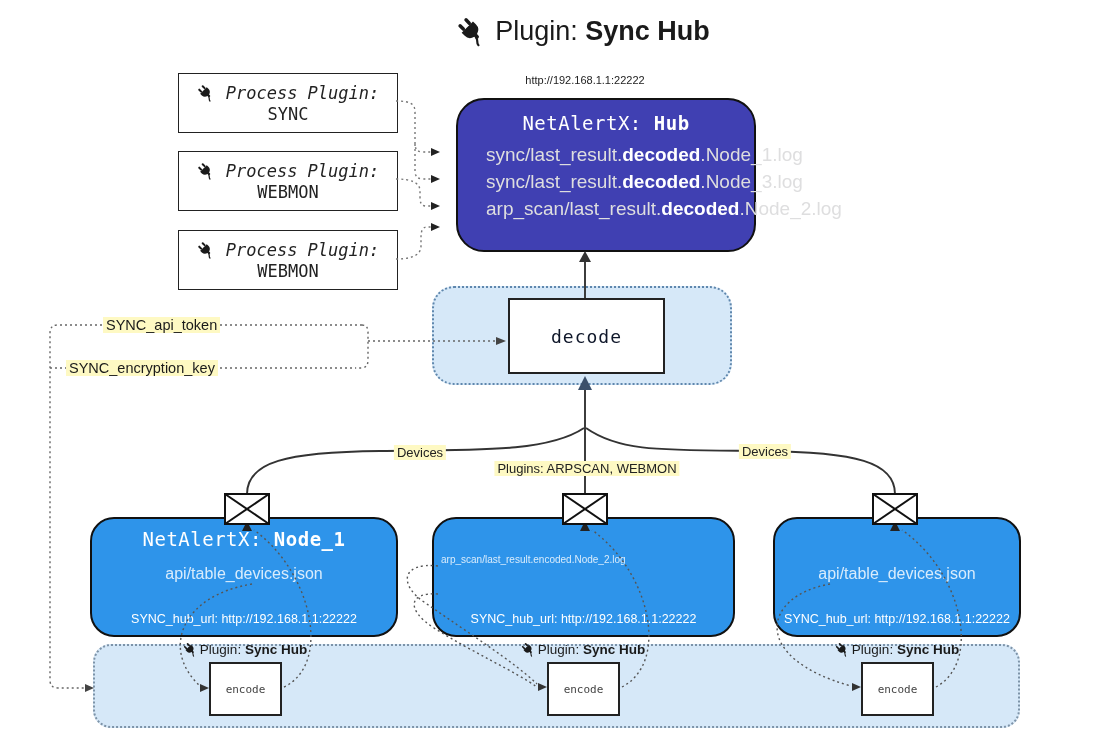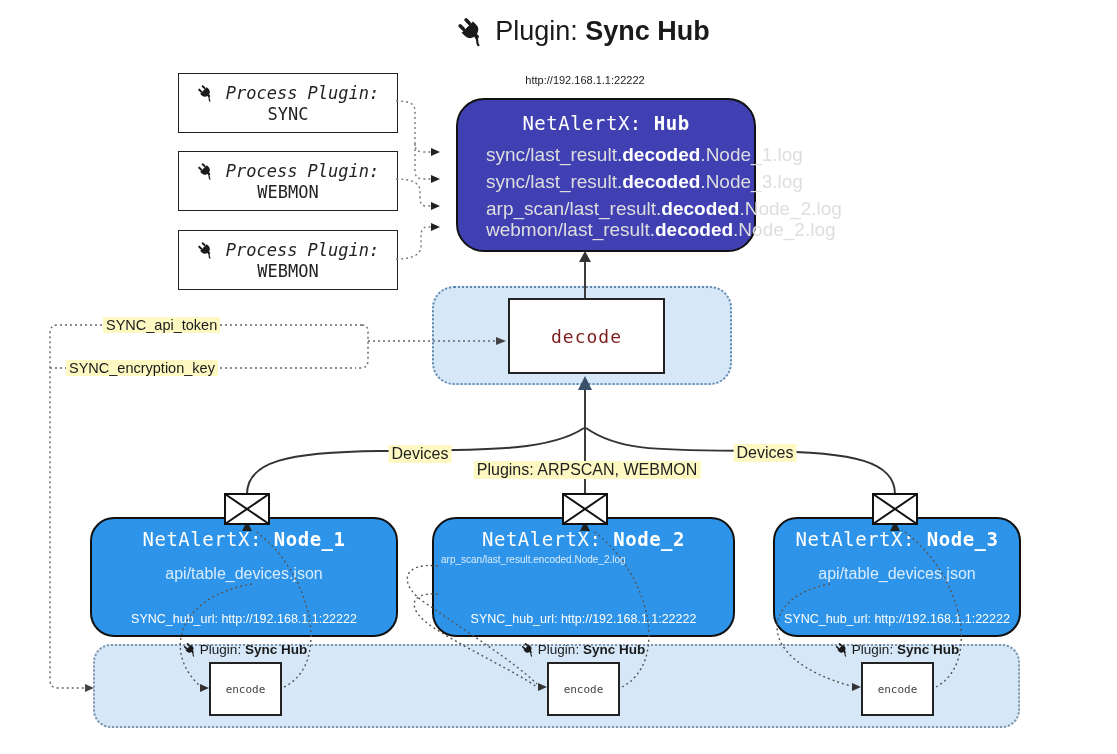--- a/index.html
+++ b/index.html
@@ -25,27 +25,27 @@
        border-radius:28px;z-index:3;box-sizing:border-box;margin-left:24px;}
   .hub .htitle{position:absolute;top:12px;left:0;right:0;text-align:center;color:#fff;
        font-size:19px;letter-spacing:.5px;}
   .hublog{position:absolute;left:28px;font-size:19px;color:#dededf;white-space:nowrap;}
   .hublog b{color:#fff;font-weight:700;}
 
   
   .lightbox{background:#d6e8f8;border:2px dotted #5f87ad;box-sizing:border-box;z-index:1;}
   .decwrap{left:432px;top:286px;width:300px;height:99px;border-radius:22px;}
   .whitebox{background:#fff;border:2px solid #222;box-sizing:border-box;z-index:3;
-            display:flex;align-items:center;justify-content:center;color:#7f1d1d;}
+            display:flex;align-items:center;justify-content:center;color:#0f172a;}
   .decode{left:508px;top:298px;width:157px;height:76px;font-size:18px;letter-spacing:1px;}
 
   
   .linelabel{background:#fef9c3;padding:0 3px;white-space:nowrap;z-index:6;}
   .tok{font-size:14.5px;color:#1a1a1a;}
-  .elabel{font-size:16px;color:#222;transform:translateX(-50%);}
+  .elabel{font-size:13px;color:#222;transform:translateX(-50%);}
 
   
   .node{background:#2e94ea;border:2px solid #111;border-radius:24px;z-index:3;box-sizing:border-box;}
   .node .ntitle{position:absolute;top:9px;left:0;right:0;text-align:center;color:#fff;
        font-size:19px;letter-spacing:.5px;}
   .nline{position:absolute;font-size:10px;color:#d9ecfc;white-space:nowrap;}
   .nfoot{position:absolute;bottom:9px;left:0;right:0;text-align:center;font-size:12.5px;color:#fff;white-space:nowrap;margin-top:48px;}
 
   
   .botwrap{left:93px;top:644px;width:927px;height:84px;border-radius:18px;border-color:#7d93a8;}
@@ -111,44 +111,41 @@
     <div>WEBMON</div>
   </div>
 
   <div class="abs huburl">http://192.168.1.1:22222</div>
 
   <div class="abs hub">
     <div class="htitle mono"><span>NetAlertX: </span><b>Hub</b></div>
     <div class="hublog" style="top:44px"><span>sync/last_result.</span><b>decoded</b><span>.Node_1.log</span></div>
     <div class="hublog" style="top:71px"><span>sync/last_result.</span><b>decoded</b><span>.Node_3.log</span></div>
     <div class="hublog" style="top:98px"><span>arp_scan/last_result.</span><b>decoded</b><span>.Node_2.log</span></div>
-    <div class="hublog" style="top:119px"><span>webmon/last_result.</span><b>decoded</b><span>.Node_2.log</span></div>
   </div>
 
   <div class="abs whitebox decode mono">decode</div>
 
   <div class="abs linelabel tok" style="left:103px;top:317px">SYNC_api_token</div>
   <div class="abs linelabel tok" style="left:66px;top:360px">SYNC_encryption_key</div>
 
   <div class="abs linelabel elabel" style="left:420px;top:445px">Devices</div>
   <div class="abs linelabel elabel" style="left:765px;top:444px">Devices</div>
   <div class="abs linelabel elabel" style="left:587px;top:461px">Plugins: ARPSCAN, WEBMON</div>
 
   <div class="abs node" style="left:90px;top:517px;width:308px;height:120px">
     <div class="ntitle mono"><span>NetAlertX: </span><b>Node_1</b></div>
     <div class="nline" style="top:46px;left:0;right:0;text-align:center;font-size:16px">api/table_devices.json</div>
     <div class="nfoot">SYNC_hub_url: http://192.168.1.1:22222</div>
   </div>
   <div class="abs node" style="left:432px;top:517px;width:303px;height:120px">
-    <div class="ntitle mono"><span>NetAlertX: </span><b>Node_2</b></div>
     <div class="nline" style="top:35px;left:7px">arp_scan/last_result.encoded.Node_2.log</div>
     <div class="nfoot">SYNC_hub_url: http://192.168.1.1:22222</div>
   </div>
   <div class="abs node" style="left:773px;top:517px;width:248px;height:120px">
-    <div class="ntitle mono"><span>NetAlertX: </span><b>Node_3</b></div>
     <div class="nline" style="top:46px;left:0;right:0;text-align:center;font-size:16px">api/table_devices.json</div>
     <div class="nfoot">SYNC_hub_url: http://192.168.1.1:22222</div>
   </div>
 
   <div class="abs enclabel" style="left:245px">
     <svg class="plug" viewBox="0 0 24 24" width="15" height="15" fill="#1a1a1a">
         <use href="#plugico"></use>
       </svg>
     <span><span>Plugin: </span><b>Sync Hub</b></span>
   </div>

